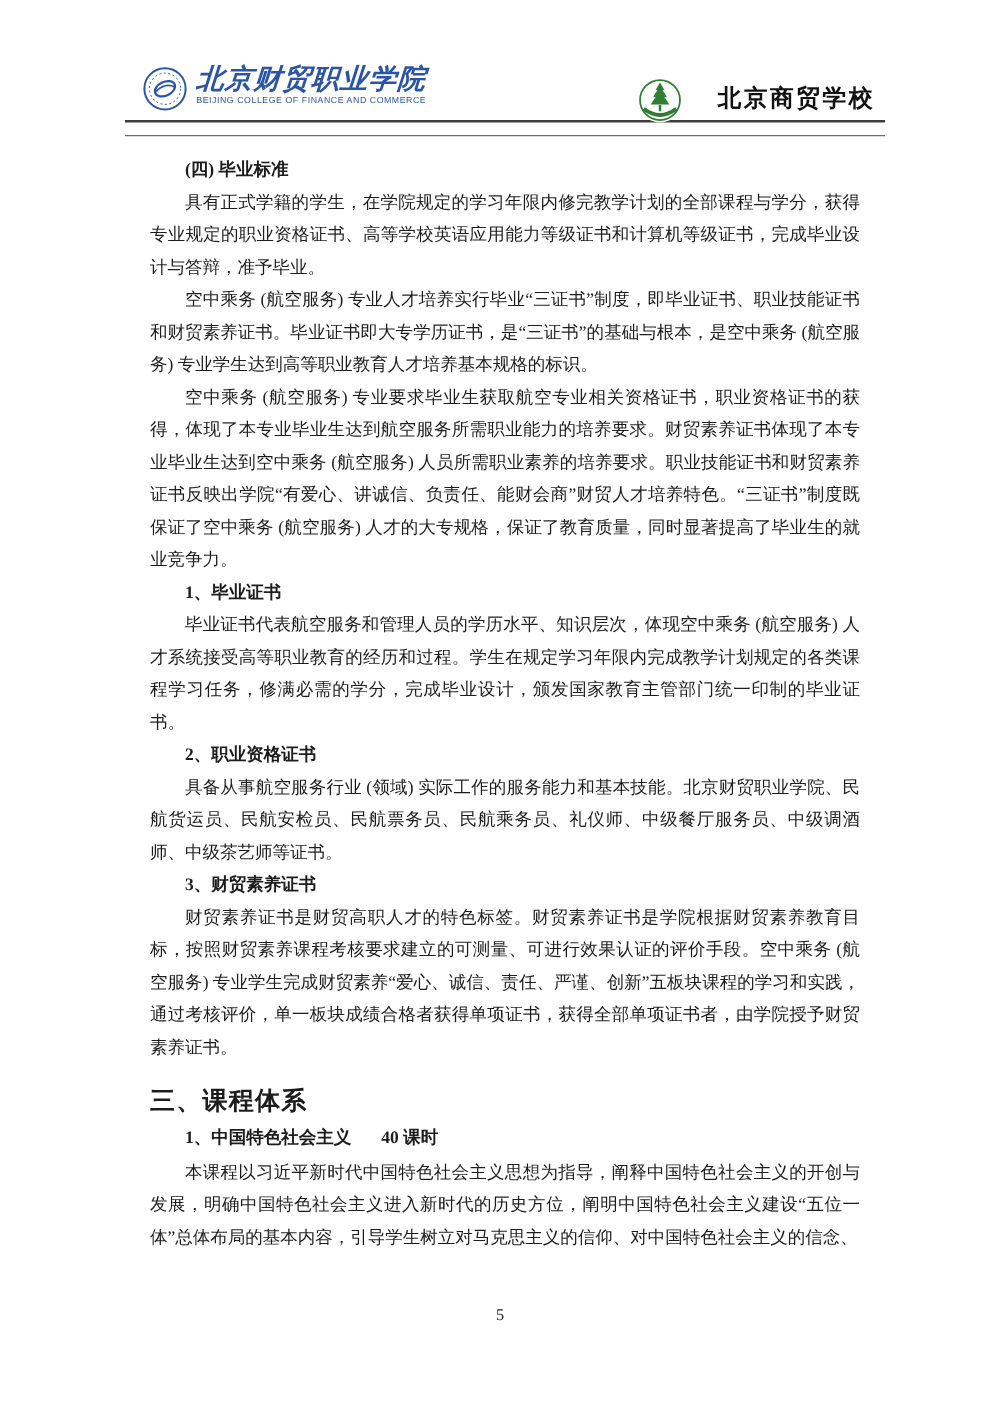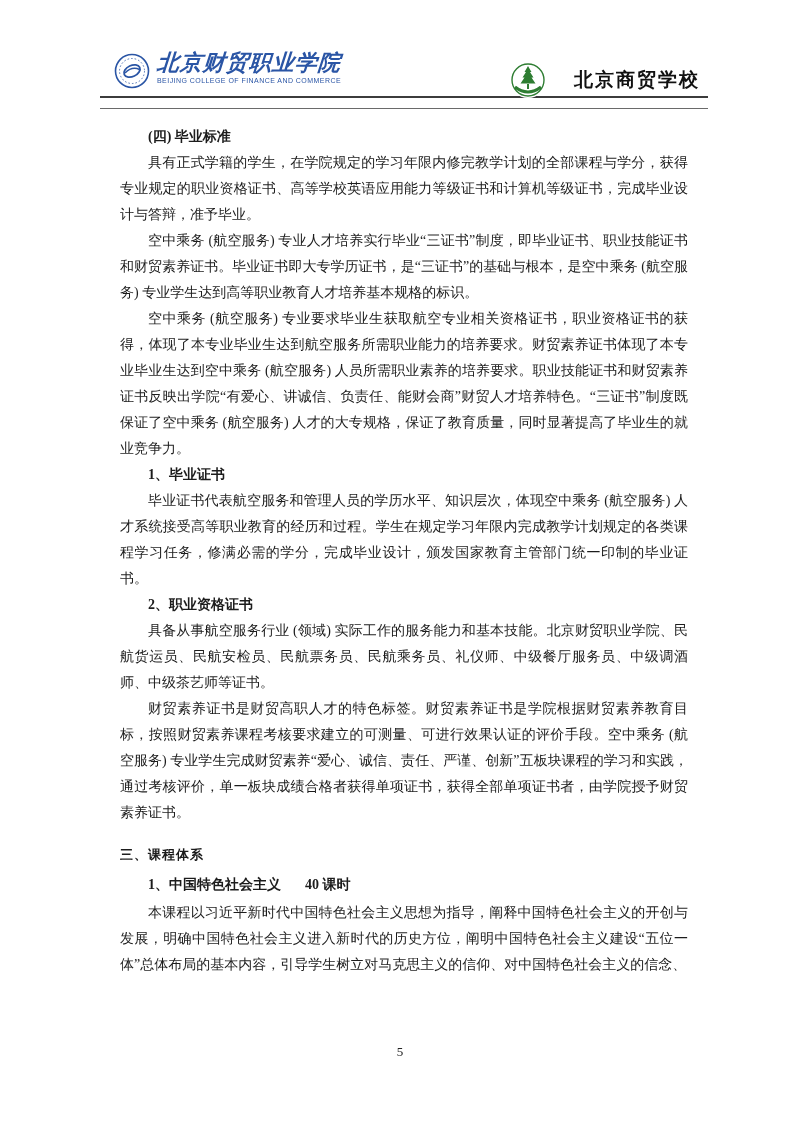--- a/index.html
+++ b/index.html
@@ -34,21 +34,21 @@
     letter-spacing:2px;line-height:34px;
   }
   
   .content{
     position:absolute;top:112px;left:120px;width:568px;
     font-size:14px;line-height:26px;text-align:justify;margin-top:12px;
   }
   .content p{margin:0;text-indent:2em;}
   .h-sec{font-weight:bold;text-indent:2em;}
   .h-item{font-weight:bold;text-indent:2em;}
-  .chapter{font-weight:bold;font-size:13px;line-height:30px;margin-top:14px;letter-spacing:1px;}
+  .chapter{font-weight:bold;font-size:20px;line-height:30px;margin-top:14px;letter-spacing:1px;}
   .course-line{font-weight:bold;text-indent:2em;line-height:30px;}
   .hours{margin-left:24px;font-weight:bold;}
   
   .pageno{
     position:absolute;top:1044px;left:0;width:800px;
     text-align:center;font-size:13px;color:#222;
   }
 </style>
 </head>
 <body>
@@ -90,20 +90,21 @@
     <p>具有正式学籍的学生，在学院规定的学习年限内修完教学计划的全部课程与学分，获得专业规定的职业资格证书、高等学校英语应用能力等级证书和计算机等级证书，完成毕业设计与答辩，准予毕业。</p>
     <p>空中乘务 (航空服务) 专业人才培养实行毕业“三证书”制度，即毕业证书、职业技能证书和财贸素养证书。毕业证书即大专学历证书，是“三证书”的基础与根本，是空中乘务 (航空服务) 专业学生达到高等职业教育人才培养基本规格的标识。</p>
     <p>空中乘务 (航空服务) 专业要求毕业生获取航空专业相关资格证书，职业资格证书的获得，体现了本专业毕业生达到航空服务所需职业能力的培养要求。财贸素养证书体现了本专业毕业生达到空中乘务 (航空服务) 人员所需职业素养的培养要求。职业技能证书和财贸素养证书反映出学院“有爱心、讲诚信、负责任、能财会商”财贸人才培养特色。“三证书”制度既保证了空中乘务 (航空服务) 人才的大专规格，保证了教育质量，同时显著提高了毕业生的就业竞争力。</p>
 
     <div class="h-item">1、毕业证书</div>
     <p>毕业证书代表航空服务和管理人员的学历水平、知识层次，体现空中乘务 (航空服务) 人才系统接受高等职业教育的经历和过程。学生在规定学习年限内完成教学计划规定的各类课程学习任务，修满必需的学分，完成毕业设计，颁发国家教育主管部门统一印制的毕业证书。</p>
 
     <div class="h-item">2、职业资格证书</div>
     <p>具备从事航空服务行业 (领域) 实际工作的服务能力和基本技能。北京财贸职业学院、民航货运员、民航安检员、民航票务员、民航乘务员、礼仪师、中级餐厅服务员、中级调酒师、中级茶艺师等证书。</p>
 
+    <div class="h-item">3、财贸素养证书</div>
     <p>财贸素养证书是财贸高职人才的特色标签。财贸素养证书是学院根据财贸素养教育目标，按照财贸素养课程考核要求建立的可测量、可进行效果认证的评价手段。空中乘务 (航空服务) 专业学生完成财贸素养“爱心、诚信、责任、严谨、创新”五板块课程的学习和实践，通过考核评价，单一板块成绩合格者获得单项证书，获得全部单项证书者，由学院授予财贸素养证书。</p>
 
     <div class="chapter">三、课程体系</div>
 
 
     <div class="course-line">
       <span>1、中国特色社会主义</span><span class="hours">40 课时</span>
     </div>
 
     <p>本课程以习近平新时代中国特色社会主义思想为指导，阐释中国特色社会主义的开创与发展，明确中国特色社会主义进入新时代的历史方位，阐明中国特色社会主义建设“五位一体”总体布局的基本内容，引导学生树立对马克思主义的信仰、对中国特色社会主义的信念、</p>

